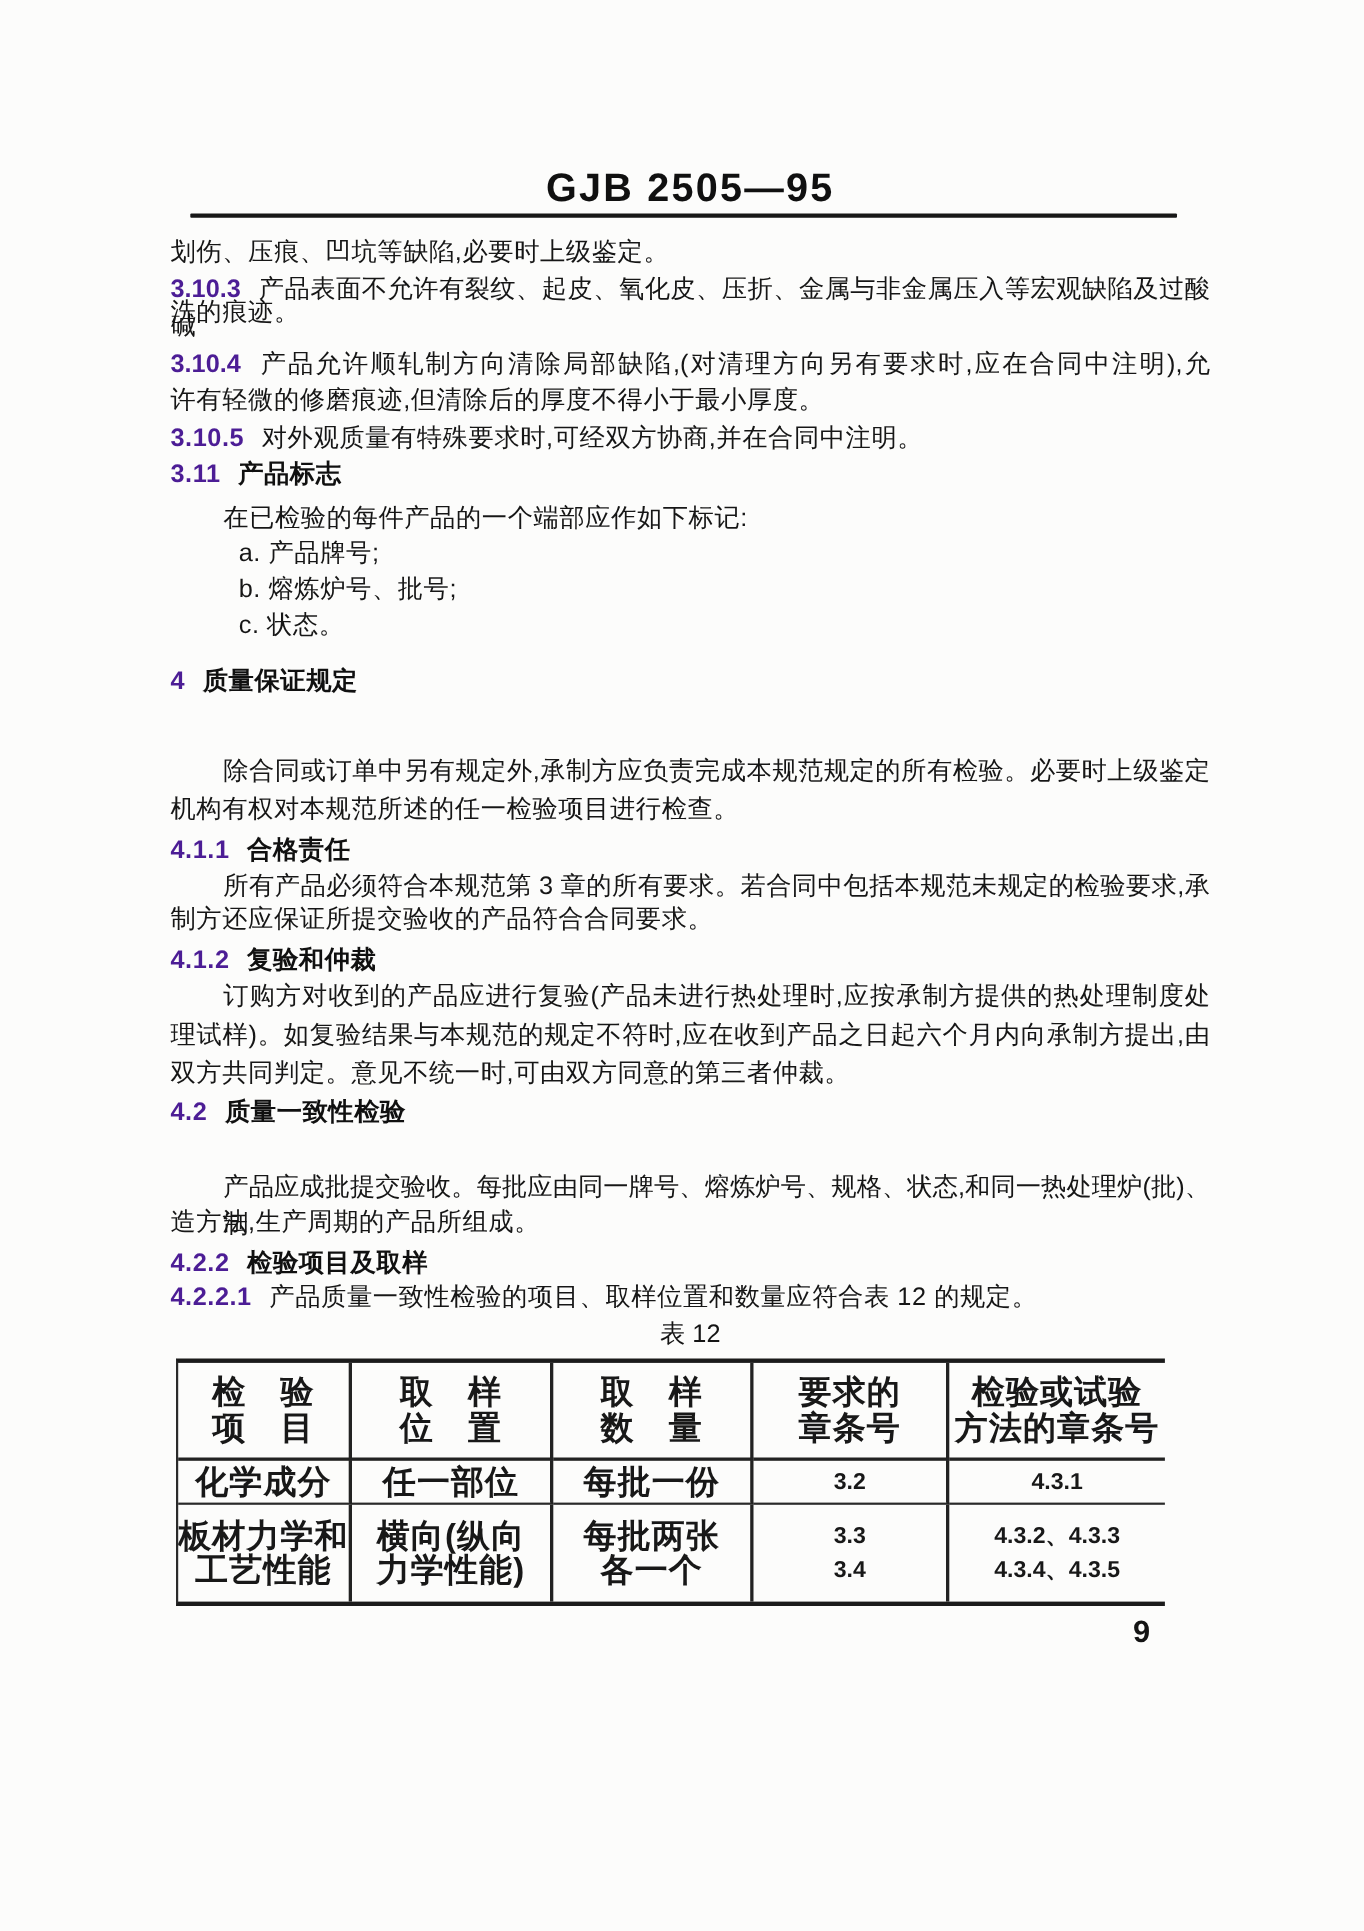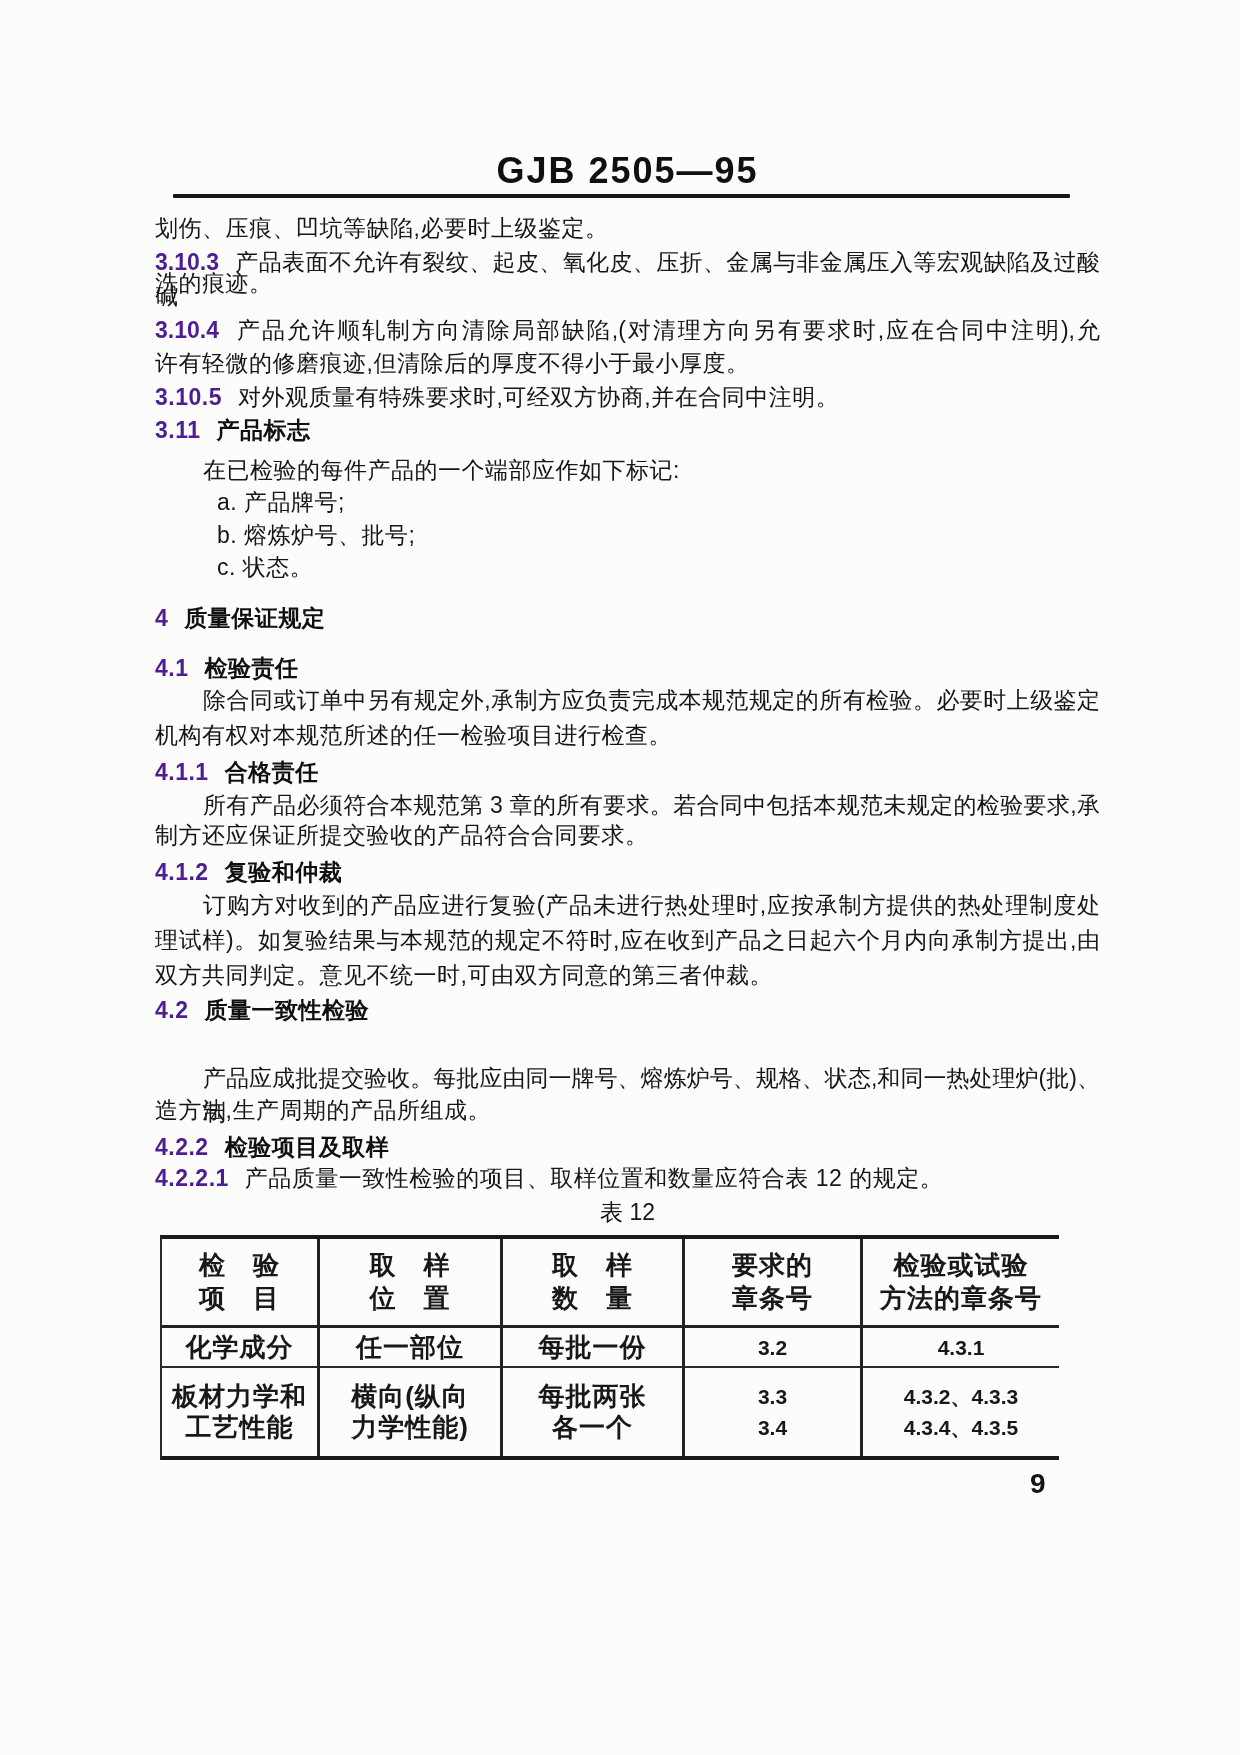--- a/index.html
+++ b/index.html
@@ -43,21 +43,21 @@
     border-top:4px solid #1b1b1b;border-bottom:4px solid #1b1b1b;
     border-left:2px solid #2a2a2a;
     display:grid;
     grid-template-columns:158px 183px 182px 178px 196px;
     grid-template-rows:89px 40px 88px;
     box-sizing:content-box;
   }
   .tc{
     display:flex;flex-direction:column;justify-content:center;align-items:center;
     border-right:3px solid #222;
-    font-size:26px;font-weight:600;color:#181818;
+    font-size:30px;font-weight:600;color:#181818;
     line-height:31px;letter-spacing:1px;
     box-sizing:border-box;overflow:hidden;
   }
   .tc.last{border-right:none;}
   .tc.hrow{border-bottom:3px solid #222;line-height:33px;}
   .tc.r1{border-bottom:2px solid #2a2a2a;}
   .tc.nums{letter-spacing:0;font-size:21px;}
   .pageno{
     position:absolute;left:1030px;top:1468px;
     font-size:28px;font-weight:600;color:#141414;letter-spacing:1px;
@@ -76,21 +76,20 @@
   <div class="ln" style="top:266px"><span>洗的痕迹。</span></div>
   <div class="ln fill" style="top:313px"><span class="num">3.10.4</span><span>产品允许顺轧制方向清除局部缺陷,(对清理方向另有要求时,应在合同中注明),允</span></div>
   <div class="ln" style="top:346px"><span>许有轻微的修磨痕迹,但清除后的厚度不得小于最小厚度。</span></div>
   <div class="ln" style="top:380px"><span class="num">3.10.5</span><span>对外观质量有特殊要求时,可经双方协商,并在合同中注明。</span></div>
   <div class="ln hd" style="top:413px"><span class="num">3.11</span><span>产品标志</span></div>
   <div class="ln ind" style="top:453px"><span>在已检验的每件产品的一个端部应作如下标记:</span></div>
   <div class="ln li" style="top:485px"><span>a. 产品牌号;</span></div>
   <div class="ln li" style="top:518px"><span>b. 熔炼炉号、批号;</span></div>
   <div class="ln li" style="top:550px"><span>c. 状态。</span></div>
   <div class="ln hd" style="top:601px"><span class="num">4</span><span>质量保证规定</span></div>
-  <div class="ln hd" style="top:651px"><span class="num">4.1</span><span>检验责任</span></div>
   <div class="ln ind fill" style="top:683px"><span>除合同或订单中另有规定外,承制方应负责完成本规范规定的所有检验。必要时上级鉴定</span></div>
   <div class="ln" style="top:718px"><span>机构有权对本规范所述的任一检验项目进行检查。</span></div>
   <div class="ln hd" style="top:755px"><span class="num">4.1.1</span><span>合格责任</span></div>
   <div class="ln ind fill" style="top:788px"><span>所有产品必须符合本规范第 3 章的所有要求。若合同中包括本规范未规定的检验要求,承</span></div>
   <div class="ln" style="top:818px"><span>制方还应保证所提交验收的产品符合合同要求。</span></div>
   <div class="ln hd" style="top:855px"><span class="num">4.1.2</span><span>复验和仲裁</span></div>
   <div class="ln ind fill" style="top:888px"><span>订购方对收到的产品应进行复验(产品未进行热处理时,应按承制方提供的热处理制度处</span></div>
   <div class="ln fill" style="top:923px"><span>理试样)。如复验结果与本规范的规定不符时,应在收到产品之日起六个月内向承制方提出,由</span></div>
   <div class="ln" style="top:958px"><span>双方共同判定。意见不统一时,可由双方同意的第三者仲裁。</span></div>
   <div class="ln hd" style="top:993px"><span class="num">4.2</span><span>质量一致性检验</span></div>

